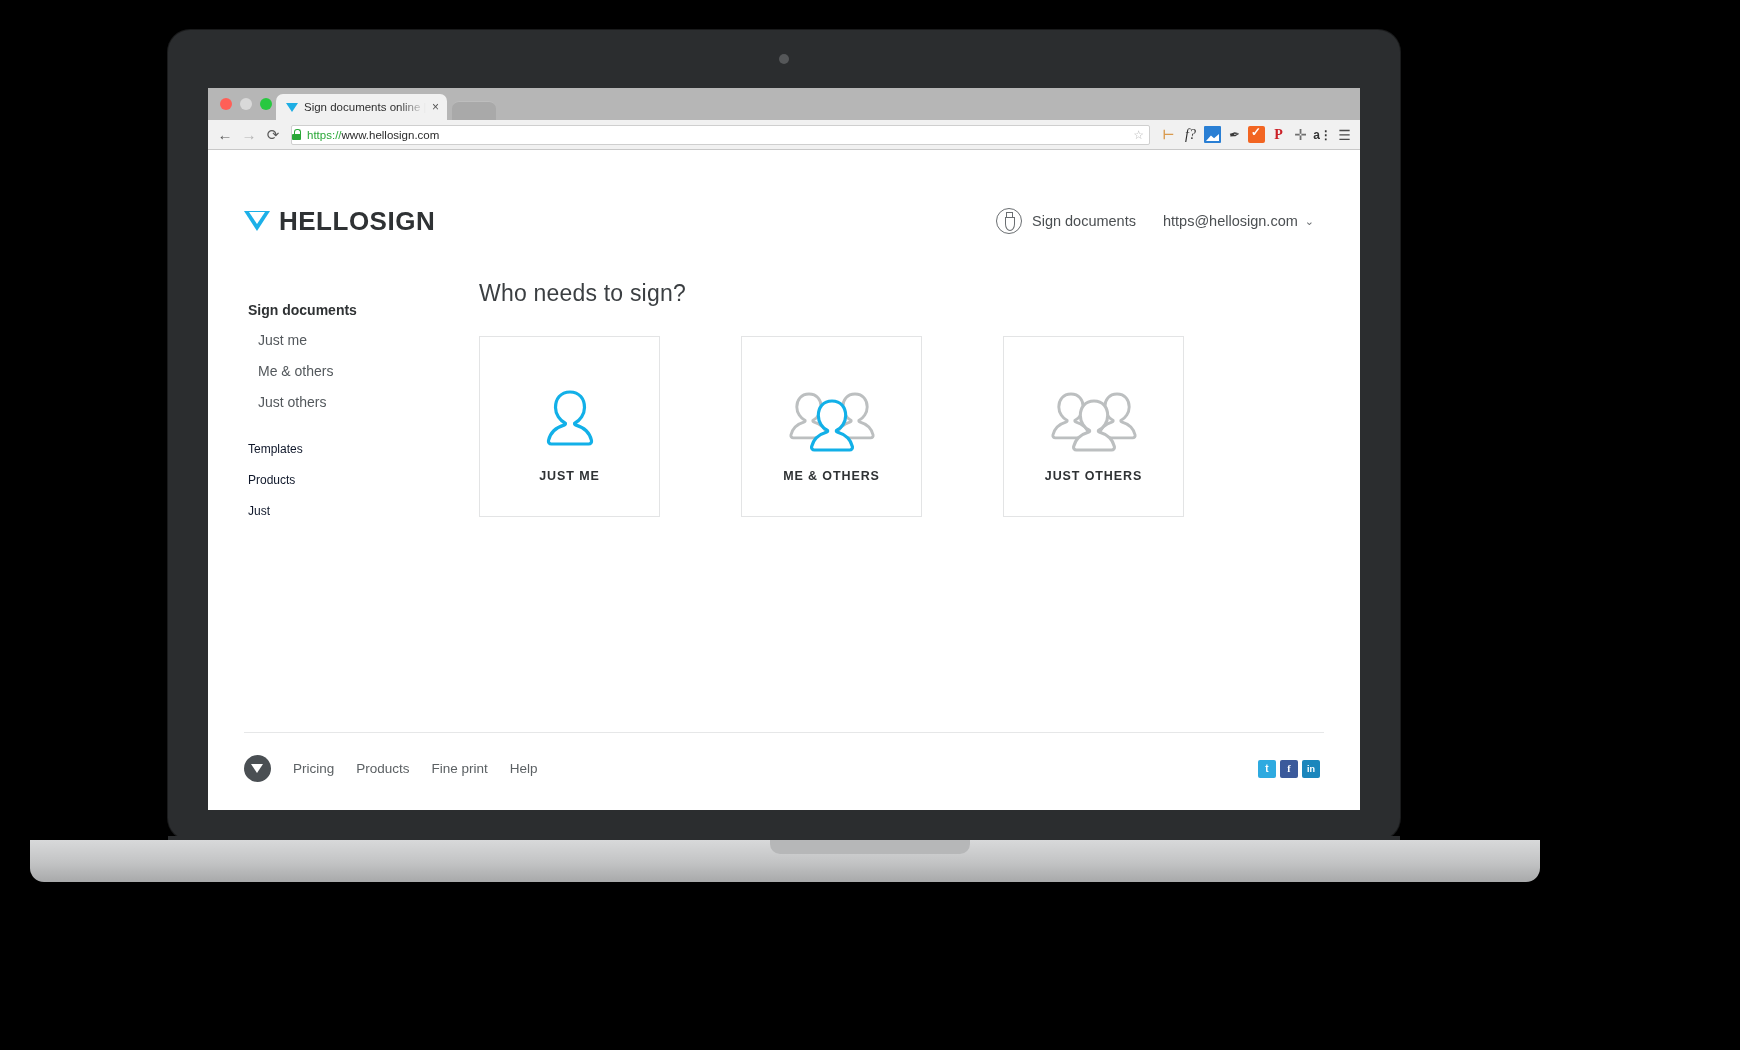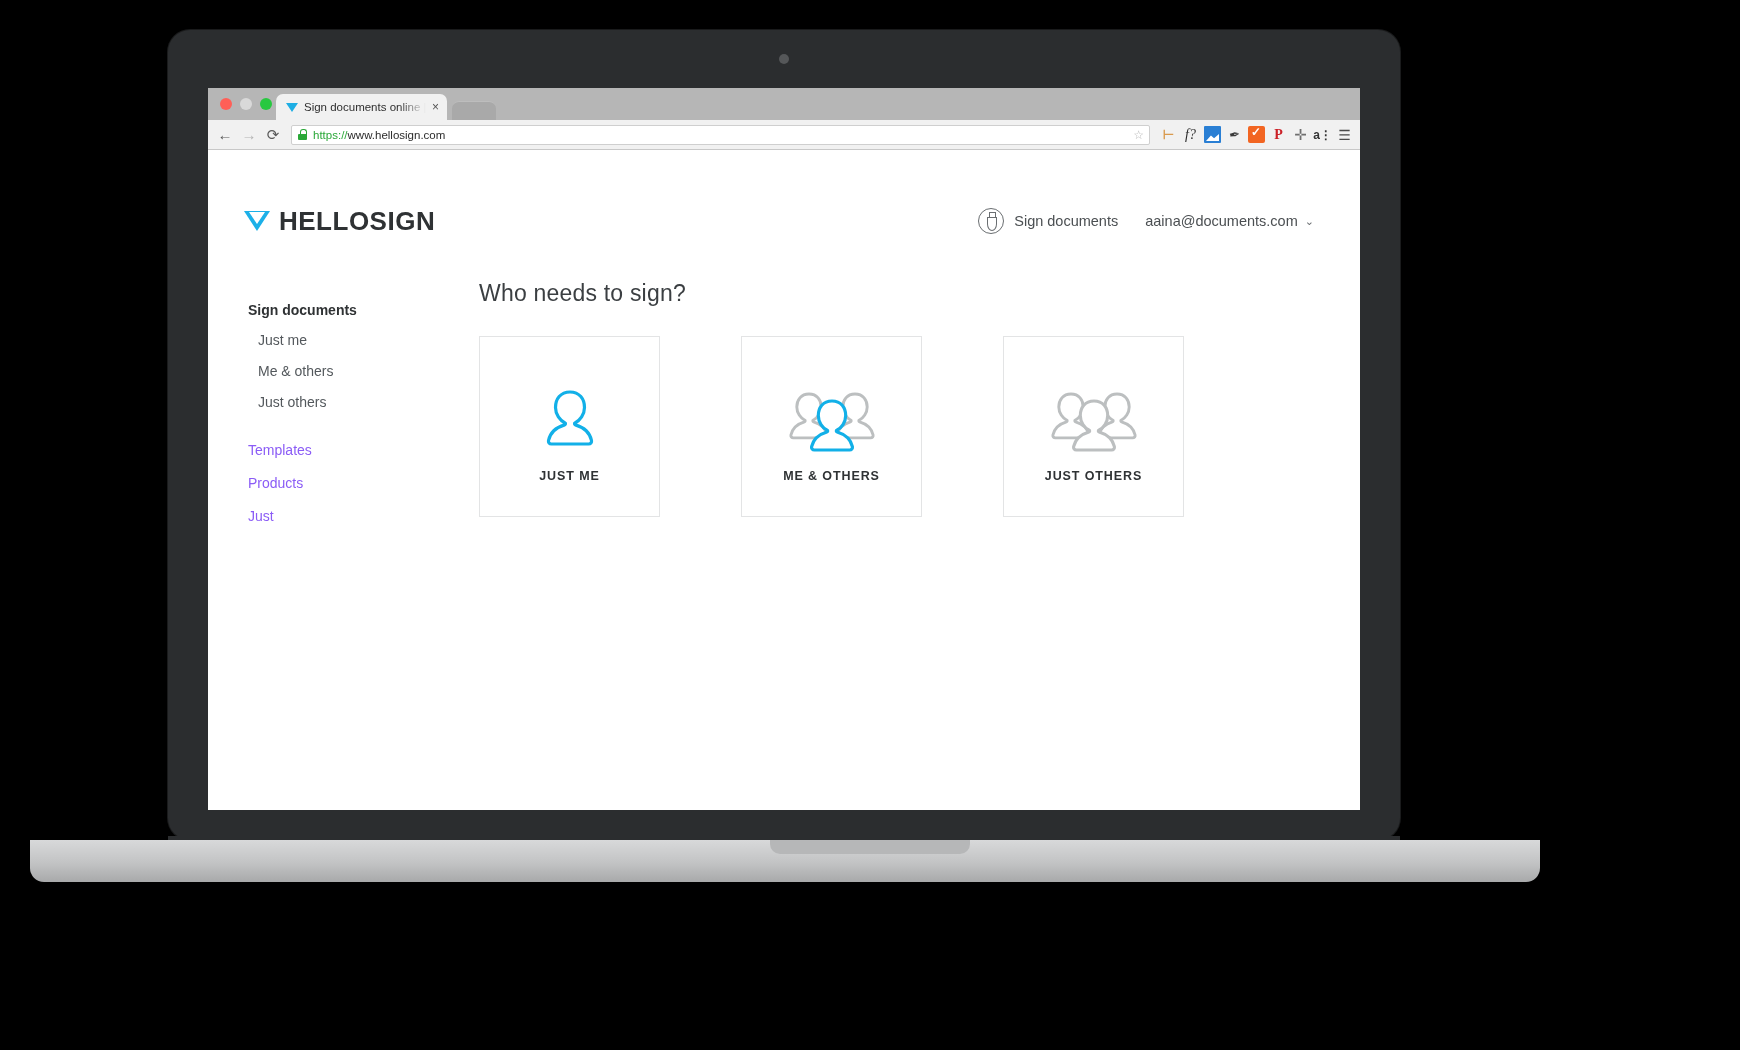--- a/index.html
+++ b/index.html
@@ -133,21 +133,21 @@
   }
   .nav-btn.disabled { color: #b4b4b4; }
   .omnibox {
     flex: 1;
     height: 20px;
     background: #ffffff;
     border: 1px solid #cfcfcf;
     border-radius: 2px;
     display: flex;
     align-items: center;
-    padding: 0 6px;
+    padding: 0 0;
     gap: 6px;
     margin: 0 4px;
     position: relative;
   }
   .lock {
     width: 9px; height: 11px;
     position: relative;
     flex: none;
   }
   .lock::before {
@@ -261,21 +261,21 @@
   .nav-group { margin-bottom: 0; }
   .nav-top {
     font-size: 14px; font-weight: bold; color: #2f3234;
     padding: 0 0 14px 4px;
   }
   .nav-sub {
     font-size: 14px; color: #53585c;
     padding: 0 0 15px 14px;
   }
   .nav-item {
-    font-size: 14px; color: #8b5cf6;
+    font-size: 12px; color: #0f172a;
     padding: 17px 0 0 4px;
   }
 
   .main { flex: 1; padding-left: 57px; padding-top: 0; }
   .page-title {
     font-size: 23px;
     font-weight: normal;
     color: #3b3f42;
     letter-spacing: 0.2px;
     margin-bottom: 29px;
@@ -398,21 +398,21 @@
           <div class="logo">
             <span class="logo-mark"></span>
             <span class="logo-text">HELLOSIGN</span>
           </div>
           <div class="header-right">
             <div class="sign-docs-link">
               <span class="nib"></span>
               <span>Sign documents</span>
             </div>
             <div class="account">
-              <span>aaina@documents.com</span>
+              <span>https@hellosign.com</span>
               <span class="chev">⌄</span>
             </div>
           </div>
         </div>
 
         <div class="content">
 
           <div class="sidebar">
             <div class="nav-group">
               <div class="nav-top">Sign documents</div>
@@ -461,20 +461,36 @@
                     <path d="M59 25 C50 25 45.3 31.6 45.3 39.6 C45.3 46.2 49.5 51.9 54.2 54.2 C55 54.6 54.8 55.7 53.8 56 C46.2 58.3 40.5 62.3 38.6 70.7 C38.2 72.4 39.5 74 41.3 74 L76.7 74 C78.5 74 79.8 72.4 79.4 70.7 C77.5 62.3 71.8 58.3 64.2 56 C63.2 55.7 63 54.6 63.8 54.2 C68.5 51.9 72.7 46.2 72.7 39.6 C72.7 31.6 68 25 59 25 Z" fill="#ffffff" stroke="#bcbfc0" stroke-width="3.1" stroke-linejoin="round"></path>
                   </svg>
                 </div>
                 <div class="card-label">JUST OTHERS</div>
               </div>
 
             </div>
           </div>
         </div>
 
+        <div class="footer">
+          <div class="footer-left">
+            <div class="footer-badge"></div>
+            <div class="footer-links">
+              <span class="footer-link">Pricing</span>
+              <span class="footer-link">Products</span>
+              <span class="footer-link">Fine print</span>
+              <span class="footer-link">Help</span>
+            </div>
+          </div>
+          <div class="socials">
+            <span class="social tw">t</span>
+            <span class="social fb">f</span>
+            <span class="social li">in</span>
+          </div>
+        </div>
 
       </div>
     </div>
   </div>
 
   <div class="laptop-foot"></div>
   <div class="laptop-base"></div>
   <div class="laptop-hinge"></div>
 </div>
 

